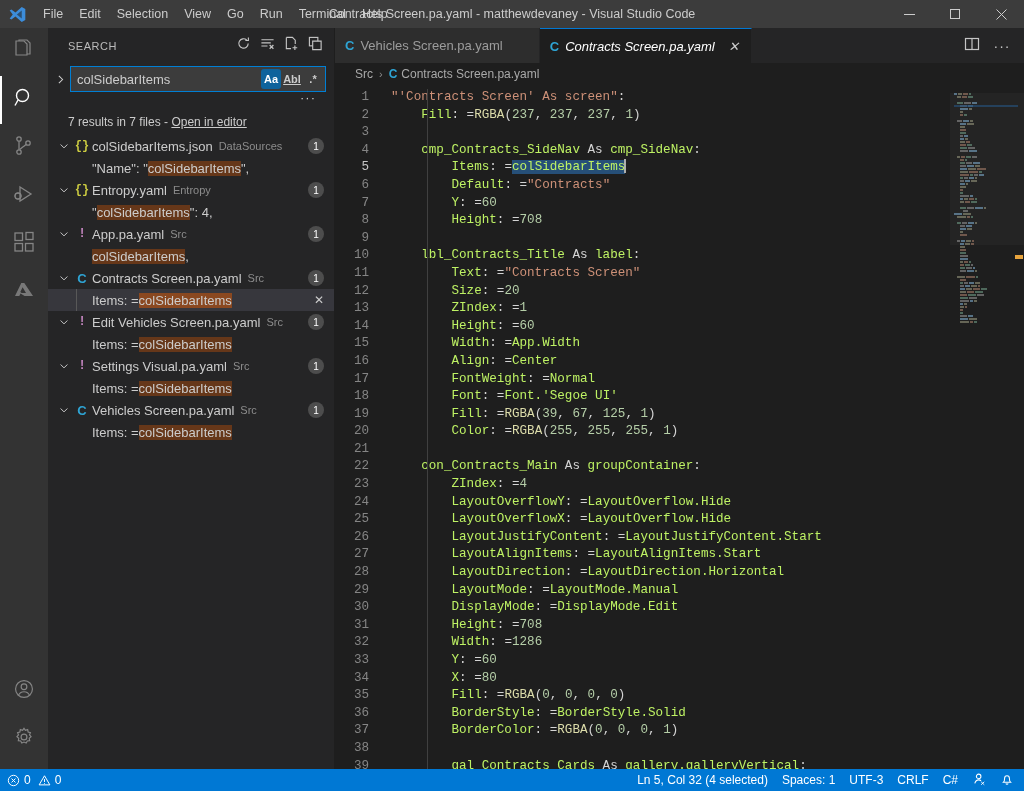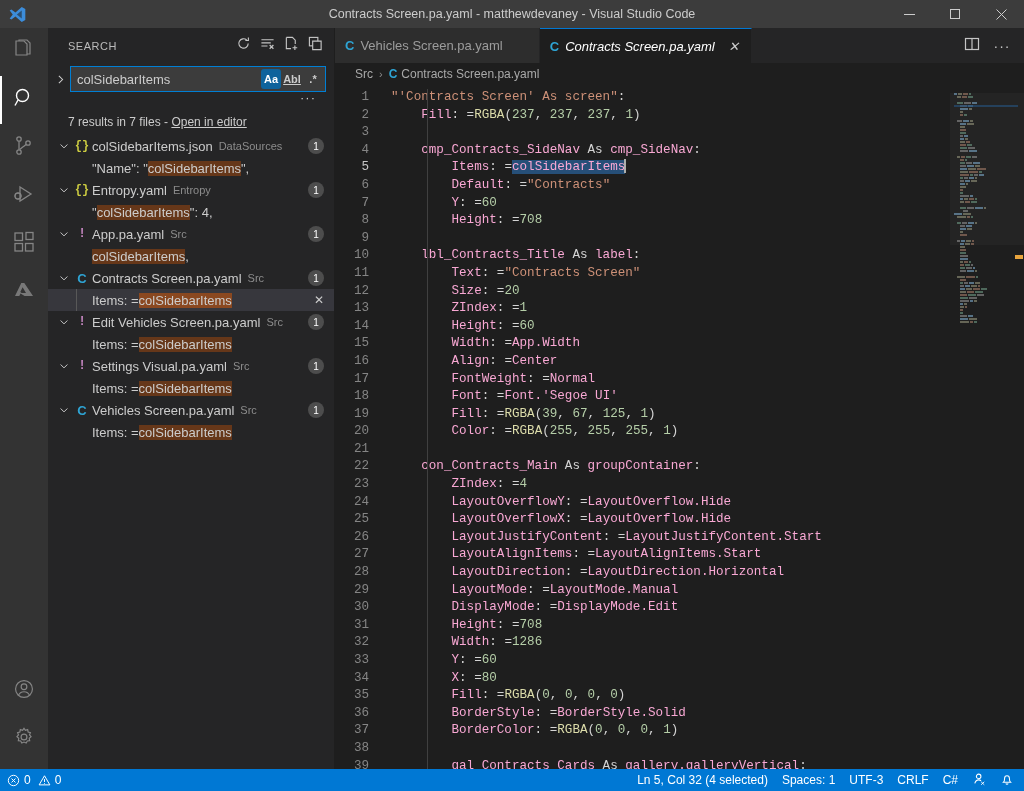--- a/index.html
+++ b/index.html
@@ -190,21 +190,21 @@
   .sel { background: #264f78; }
   .cursor-bar {
     display: inline-block; width: 2px; height: 14px; background: #aeafad;
     vertical-align: -3px; margin-left: -1px;
   }
   .t-str    { color: #ce9178; }
   .t-num    { color: #b5cea8; }
   .t-fn     { color: #dcdcaa; }
   .t-plain  { color: #d4d4d4; }
   .t-op     { color: #d4d4d4; }
-  .t-ident  { color: #f9a8d4; }
+  .t-ident  { color: #bef264; }
 
   
   .minimap {
     width: 74px; flex: none; background: #1e1e1e; position: relative; overflow: hidden;
   }
   .mm-canvas { position: absolute; top: 8px; left: 4px; right: 6px; }
   .mm-line { height: 2px; margin-bottom: 1px; display: flex; gap: 1px; }
   .mm-seg { height: 2px; border-radius: 0; }
   .mm-slider {
     position: absolute; left: 0; right: 0; top: 8px; height: 152px;
@@ -229,20 +229,30 @@
 <body>
 
 <div id="app">
 
   <div class="titlebar">
     <div class="vs-logo">
       <svg width="17" height="17" viewBox="0 0 100 100">
         <path d="M75 6 L96 17 L96 83 L75 94 L38 62 L14 80 L4 74 L22 50 L4 26 L14 20 L38 38 Z" fill="#3c8ddb"></path>
         <path d="M75 26 L46 50 L75 74 Z" fill="#1e1e1e" opacity="0.55"></path>
       </svg>
+    </div>
+    <div class="menu">
+      <div class="menu-item">File</div>
+      <div class="menu-item">Edit</div>
+      <div class="menu-item">Selection</div>
+      <div class="menu-item">View</div>
+      <div class="menu-item">Go</div>
+      <div class="menu-item">Run</div>
+      <div class="menu-item">Terminal</div>
+      <div class="menu-item">Help</div>
     </div>
     <div class="title-center">Contracts Screen.pa.yaml - matthewdevaney - Visual Studio Code</div>
     <div class="win-controls">
       <div class="win-btn">
         <svg width="11" height="11" viewBox="0 0 11 11">
             <rect x="0" y="5" width="11" height="1" fill="#cccccc"></rect>
           </svg>
       </div>
       <div class="win-btn">
         <svg width="11" height="11" viewBox="0 0 11 11">

